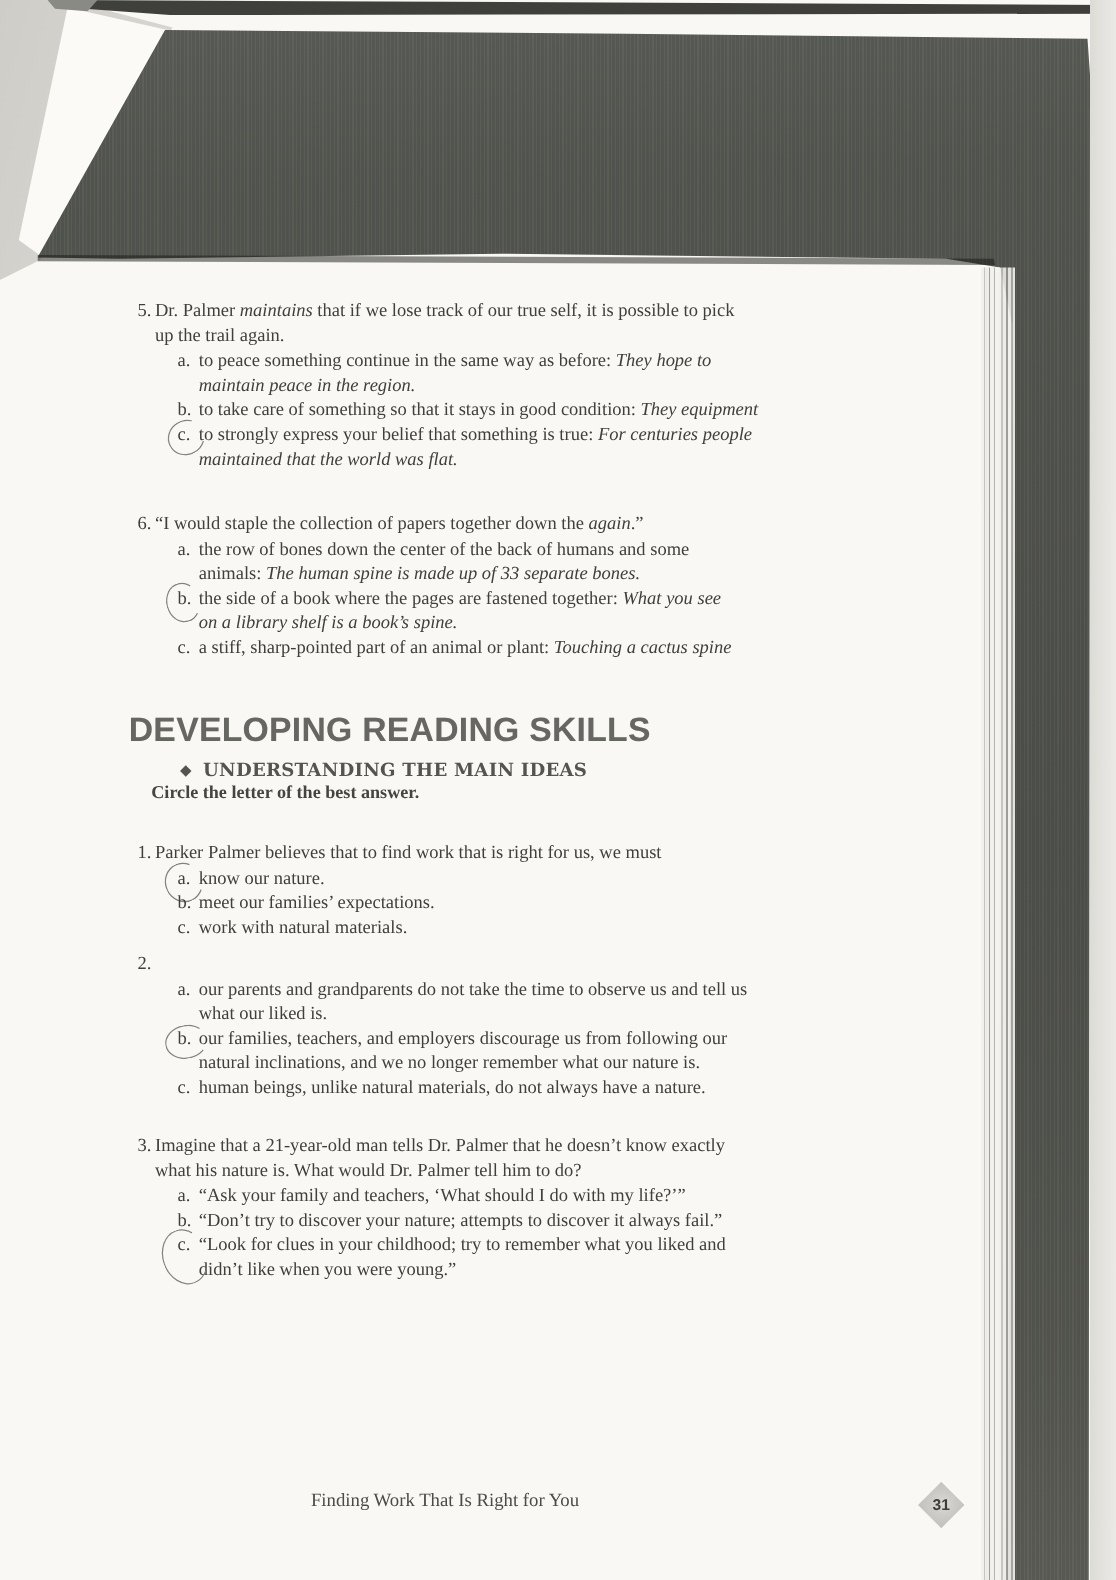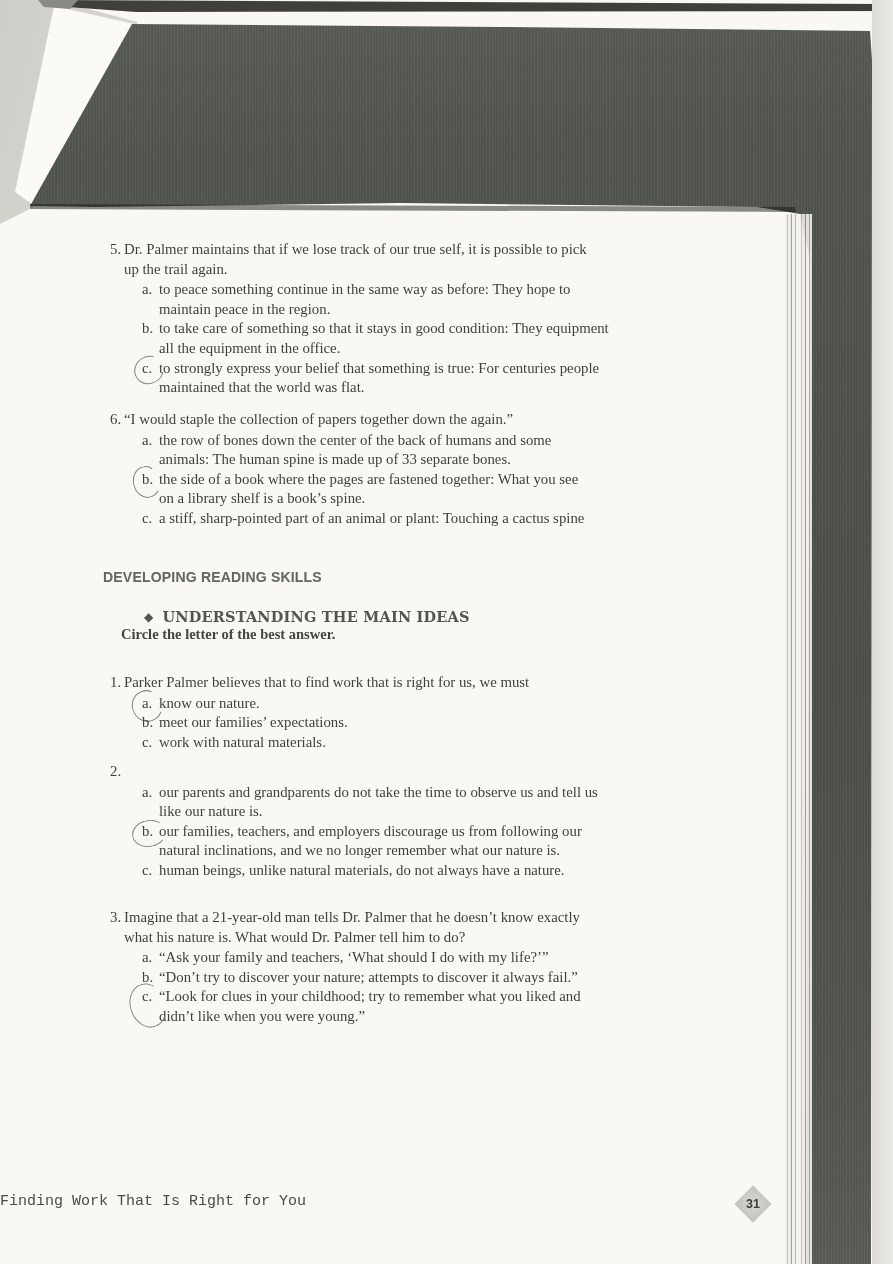--- a/index.html
+++ b/index.html
@@ -32,43 +32,43 @@
 
   
   .q{position:absolute;left:110px;width:616px;font-size:14.8px;line-height:19.6px;}
   .stem{display:flex;}
   .qnum{width:14px;flex:none;}
   .stemtext{width:600px;}
   .opts{margin:1px 0 0 32px;padding:0;list-style:none;}
   .opt{display:flex;position:relative;}
   .letter{width:17px;flex:none;}
   .otext{width:565px;}
-  .it{}
+  .it{font-style:italic;}
 
   .heading{position:absolute;left:103px;top:569px;font-family:"Liberation Sans",sans-serif;
-    font-weight:bold;font-size:14px;letter-spacing:.2px;color:#676762;
+    font-weight:bold;font-size:27px;letter-spacing:.2px;color:#676762;
     text-shadow:0 0 .6px #67676233;}
   .subheading{position:absolute;left:144px;top:608px;font-family:"DejaVu Serif",serif;
     font-weight:bold;font-size:14.5px;color:#55554f;letter-spacing:.2px;}
   .subheading .diamond{font-size:12px;margin-right:9px;position:relative;top:-1px;}
   .instruction{position:absolute;left:121px;top:626px;font-family:Liberation Serif, serif;
     font-weight:bold;font-size:14.5px;color:#45453f;}
 
   
   .circle{position:absolute;border:1.6px solid #83837f;border-radius:50%;
     border-right-color:transparent;pointer-events:none;}
   .c-q5c{left:-8px;top:-3px;width:28px;height:26px;transform:rotate(-30deg);}
   .c-q6b{left:-9px;top:-4px;width:25px;height:30px;transform:rotate(-15deg);}
   .c-q1a{left:-10px;top:-4px;width:28px;height:30px;transform:rotate(-25deg);}
   .c-q2b{left:-10px;top:-2px;width:32px;height:25px;transform:rotate(-10deg);}
   .c-q3c{left:-12px;top:-4px;width:34px;height:43px;transform:rotate(-20deg);border-width:1.8px;}
 
   
-  .footer-title{position:absolute;left:0;top:1193px;width:712px;text-align:left;
-    font-family:Liberation Mono, monospace;font-size:15px;color:#4b4b47;}
+  .footer-title{position:absolute;left:0;top:1193px;width:712px;text-align:center;
+    font-family:Liberation Serif, serif;font-size:15px;color:#4b4b47;}
   .badge{position:absolute;left:740px;top:1191px;width:26px;height:26px;transform:rotate(45deg);
     background:radial-gradient(circle at 50% 45%,#dbd9d5 0%,#ccCAc6 55%,#c3c1bd 100%);
     background-color:#cccac6;}
   .badge span{position:absolute;inset:0;transform:rotate(-45deg);display:flex;
     align-items:center;justify-content:center;font-family:"Liberation Sans",sans-serif;
     font-weight:bold;font-size:12.5px;color:#3c3c38;}
 </style>
 </head>
 <body>
 
@@ -96,21 +96,20 @@
         <span class="letter">a.</span>
         <span class="otext">
           <span style="display:block"><span>to peace something continue in the same way as before: </span><span class="it">They hope to</span></span>
           <span style="display:block" class="it">maintain peace in the region.</span>
         </span>
       </li>
       <li class="opt">
         <span class="letter">b.</span>
         <span class="otext">
           <span style="display:block"><span>to take care of something so that it stays in good condition: </span><span class="it">They equipment</span></span>
-          <span style="display:block" class="it">all the equipment in the office.</span>
         </span>
       </li>
       <li class="opt">
         <span class="circle c-q5c"></span>
         <span class="letter">c.</span>
         <span class="otext">
           <span style="display:block"><span>to strongly express your belief that something is true: </span><span class="it">For centuries people</span></span>
           <span style="display:block" class="it">maintained that the world was flat.</span>
         </span>
       </li>
@@ -189,21 +188,21 @@
     <div class="stem">
       <span class="qnum">2.</span>
       <span class="stemtext">
       </span>
     </div>
     <ol class="opts">
       <li class="opt">
         <span class="letter">a.</span>
         <span class="otext">
           <span style="display:block">our parents and grandparents do not take the time to observe us and tell us</span>
-          <span style="display:block">like our nature is.</span>
+          <span style="display:block">what our liked is.</span>
         </span>
       </li>
       <li class="opt">
         <span class="circle c-q2b"></span>
         <span class="letter">b.</span>
         <span class="otext">
           <span style="display:block">our families, teachers, and employers discourage us from following our</span>
           <span style="display:block">natural inclinations, and we no longer remember what our nature is.</span>
         </span>
       </li>

